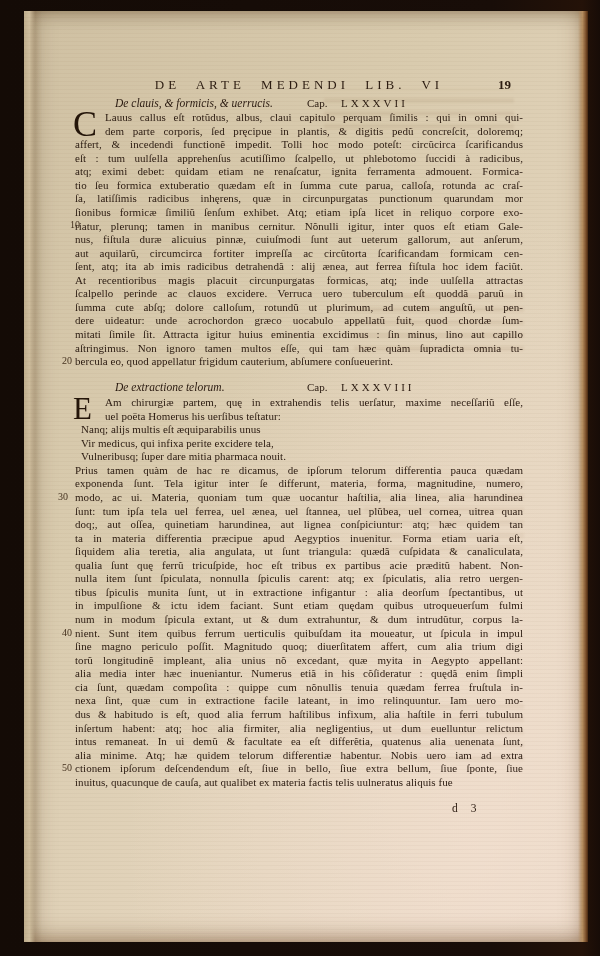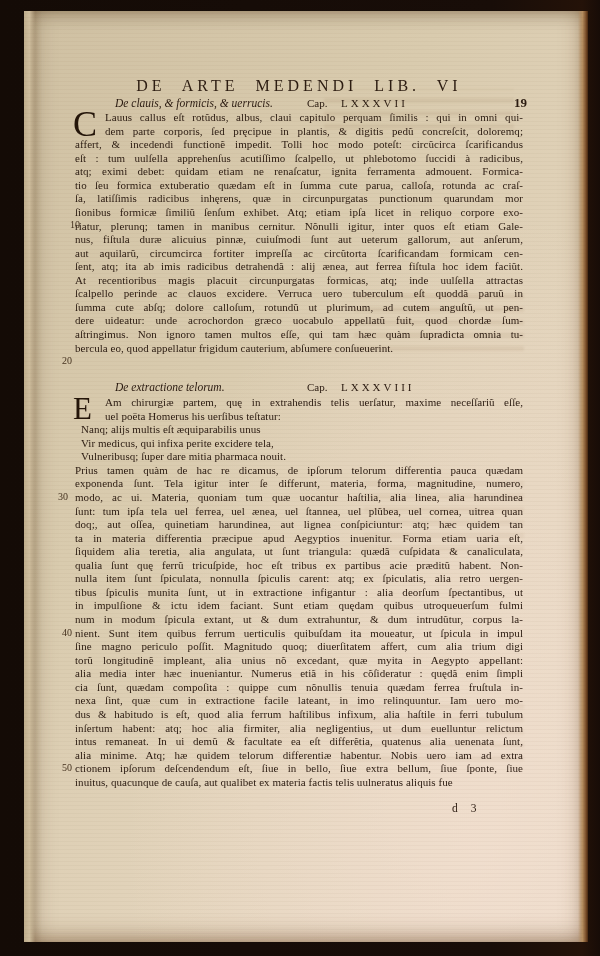--- a/index.html
+++ b/index.html
@@ -30,24 +30,24 @@
   .page-edge{
     position:absolute;right:0;top:0;bottom:0;width:10px;pointer-events:none;
     background:linear-gradient(90deg,rgba(160,120,75,0) 0%,#b48d5f 45%,#7a4e2a 80%,#46270f 100%);
   }
   .bleed{
     position:absolute;pointer-events:none;filter:blur(1.2px);opacity:.55;
     background:repeating-linear-gradient(0deg, rgba(130,95,60,.16) 0 5px, rgba(0,0,0,0) 5px 13px);
   }
   .running-header{
     position:absolute;left:51px;top:66px;width:448px;text-align:center;
-    font-size:16px;letter-spacing:4px;word-spacing:9px;color:#2c1c11;
+    font-size:13px;letter-spacing:4px;word-spacing:9px;color:#2c1c11;
   }
   .folio{
-    position:absolute;left:474px;top:84px;font-size:13px;color:#2c1c11;font-weight:bold;margin-left:16px;
+    position:absolute;left:474px;top:66px;font-size:13px;color:#2c1c11;font-weight:bold;
   }
   .chapter-heading{position:absolute;left:51px;width:448px;height:14px;color:#2a1a10;}
   .chapter-heading .ht{position:absolute;left:40px;top:0;font-style:italic;font-size:11.5px;}
   .chapter-heading .hc{position:absolute;left:232px;top:0;font-size:11px;}
   .chapter-heading .hn{position:absolute;left:266px;top:0;font-size:11px;letter-spacing:3px;}
   .textblock{position:absolute;left:51px;width:448px;color:#2a1a10;}
   .ln{
     height:13.57px;line-height:13.57px;font-size:11px;overflow:hidden;
     text-align:justify;text-align-last:justify;letter-spacing:.05px;
   }
@@ -100,20 +100,21 @@
     <div class="ln">ſa, latiſſimis radicibus inhęrens, quæ in circunpurgatas punctionum quarundam mor</div>
     <div class="ln">ſionibus formicæ ſimiliũ ſenſum exhibet. Atq; etiam ipſa licet in reliquo corpore exo-</div>
     <div class="ln">riatur, plerunq; tamen in manibus cernitur. Nõnulli igitur, inter quos eſt etiam Gale-</div>
     <div class="ln">nus, fiſtula duræ alicuius pinnæ, cuiuſmodi ſunt aut ueterum gallorum, aut anſerum,</div>
     <div class="ln">aut aquilarũ, circumcirca fortiter impreſſa ac circũtorta ſcarificandam formicam cen-</div>
     <div class="ln">ſent, atq; ita ab imis radicibus detrahendã : alij ænea, aut ferrea fiſtula hoc idem faciũt.</div>
     <div class="ln">At recentioribus magis placuit circunpurgatas formicas, atq; inde uulſella attractas</div>
     <div class="ln">ſcalpello perinde ac clauos excidere. Verruca uero tuberculum eſt quoddã paruũ in</div>
     <div class="ln">ſumma cute abſq; dolore calloſum, rotundũ ut plurimum, ad cutem anguſtũ, ut pen-</div>
     <div class="ln">dere uideatur: unde acrochordon græco uocabulo appellatũ fuit, quod chordæ ſum-</div>
+    <div class="ln">mitati ſimile ſit. Attracta igitur huius eminentia excidimus : ſin minus, lino aut capillo</div>
     <div class="ln">aſtringimus. Non ignoro tamen multos eſſe, qui tam hæc quàm ſupradicta omnia tu-</div>
     <div class="ln nj">bercula eo, quod appellatur frigidum cauterium, abſumere conſueuerint.</div>
   </div>
 
   <div class="chapter-heading" style="top:370px;">
     <span class="ht">De extractione telorum.</span>
     <span class="hc">Cap.</span>
     <span class="hn">LXXXVIII</span>
   </div>
 

